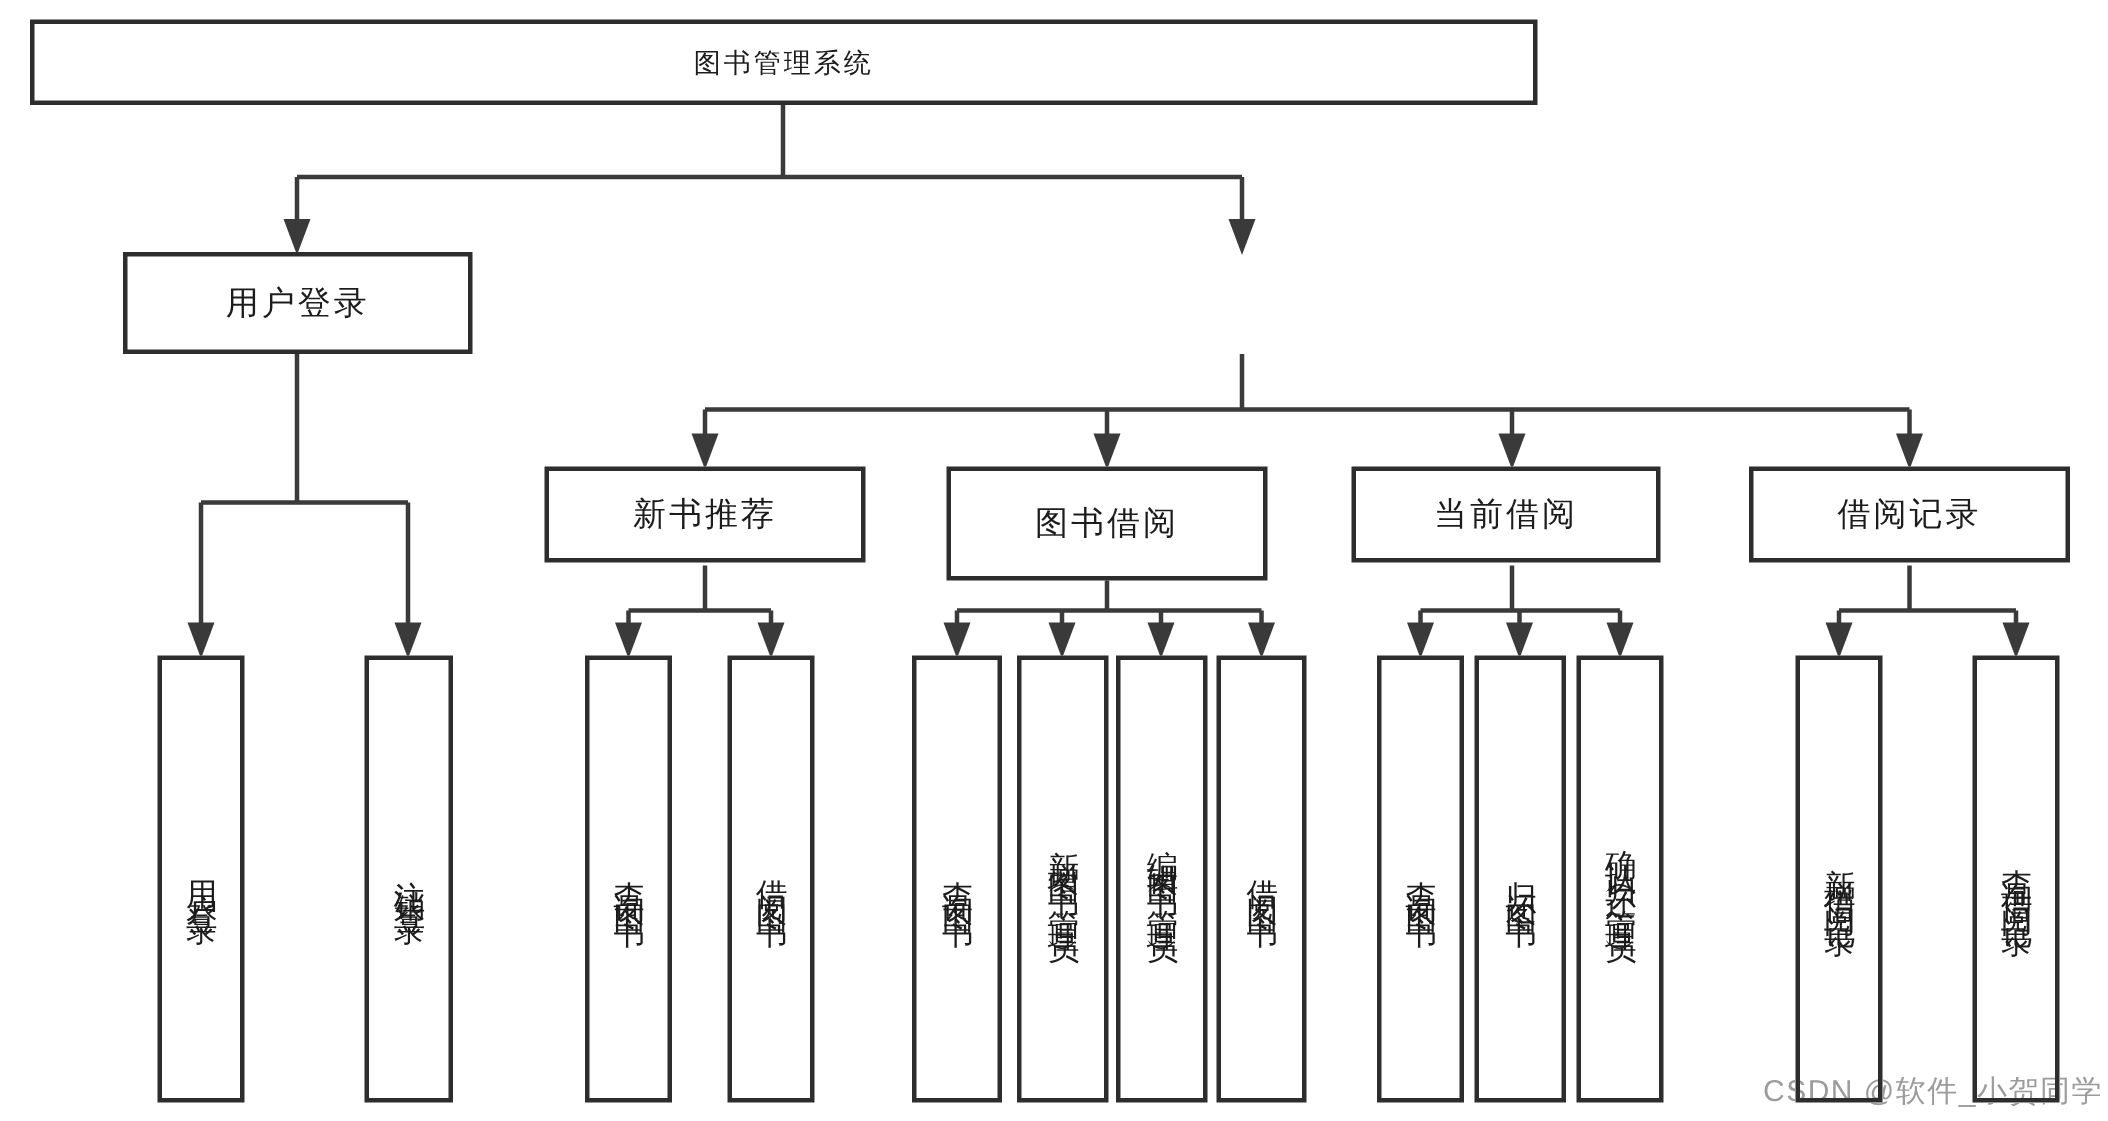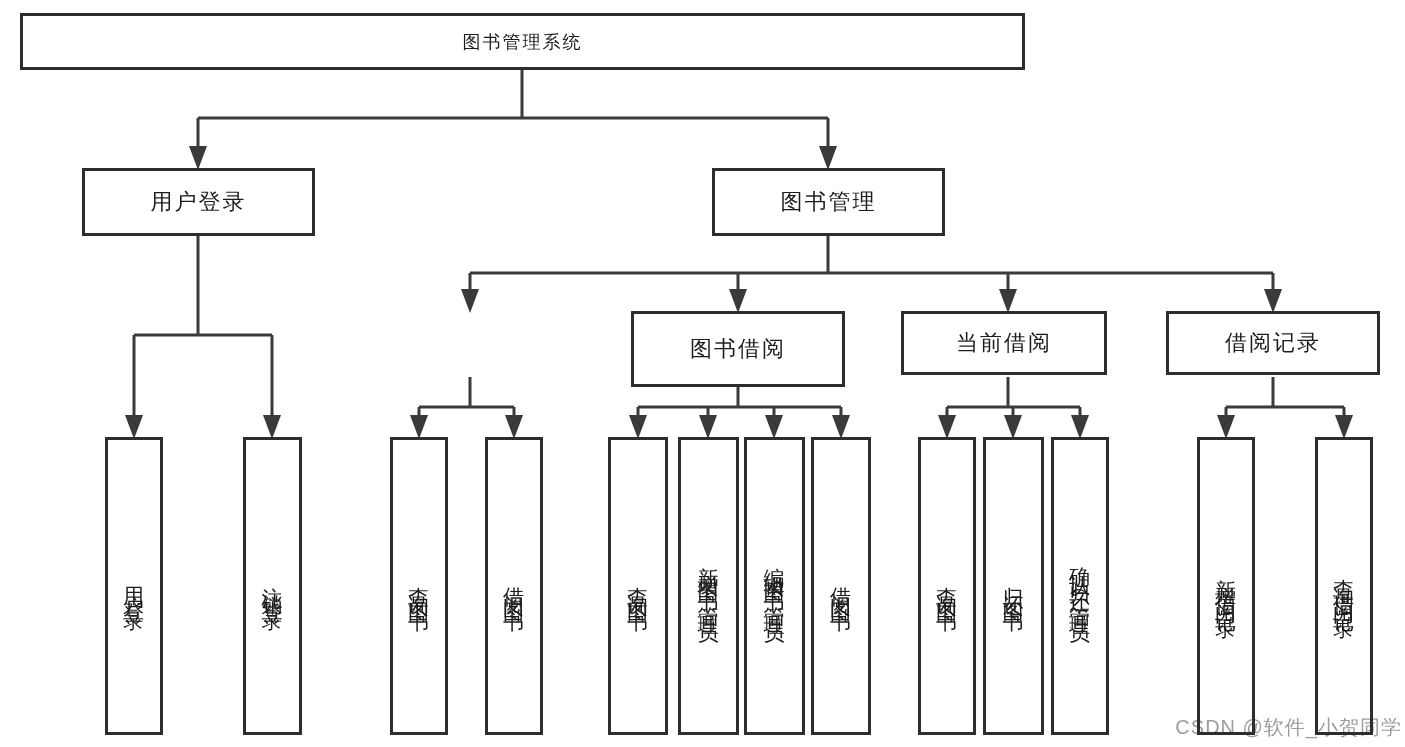--- a/index.html
+++ b/index.html
@@ -108,24 +108,24 @@
     </g>
   </svg>
 
   <div class="box" style="left:20px;top:13px;width:1005px;height:57px">
     <span class="root-label">图书管理系统</span>
   </div>
 
   <div class="box" style="left:82px;top:168px;width:233px;height:68px">
     <span class="hlabel">用户登录</span>
   </div>
-  <div class="box" style="left:712px;top:168px;width:233px;height:68px">
-    <span class="hlabel">图书管理</span>
+
+  <div class="box" style="left:363px;top:311px;width:214px;height:64px">
+    <span class="hlabel">新书推荐</span>
   </div>
-
   <div class="box" style="left:631px;top:311px;width:214px;height:76px">
     <span class="hlabel">图书借阅</span>
   </div>
   <div class="box" style="left:901px;top:311px;width:206px;height:64px">
     <span class="hlabel">当前借阅</span>
   </div>
   <div class="box" style="left:1166px;top:311px;width:214px;height:64px">
     <span class="hlabel">借阅记录</span>
   </div>
 

